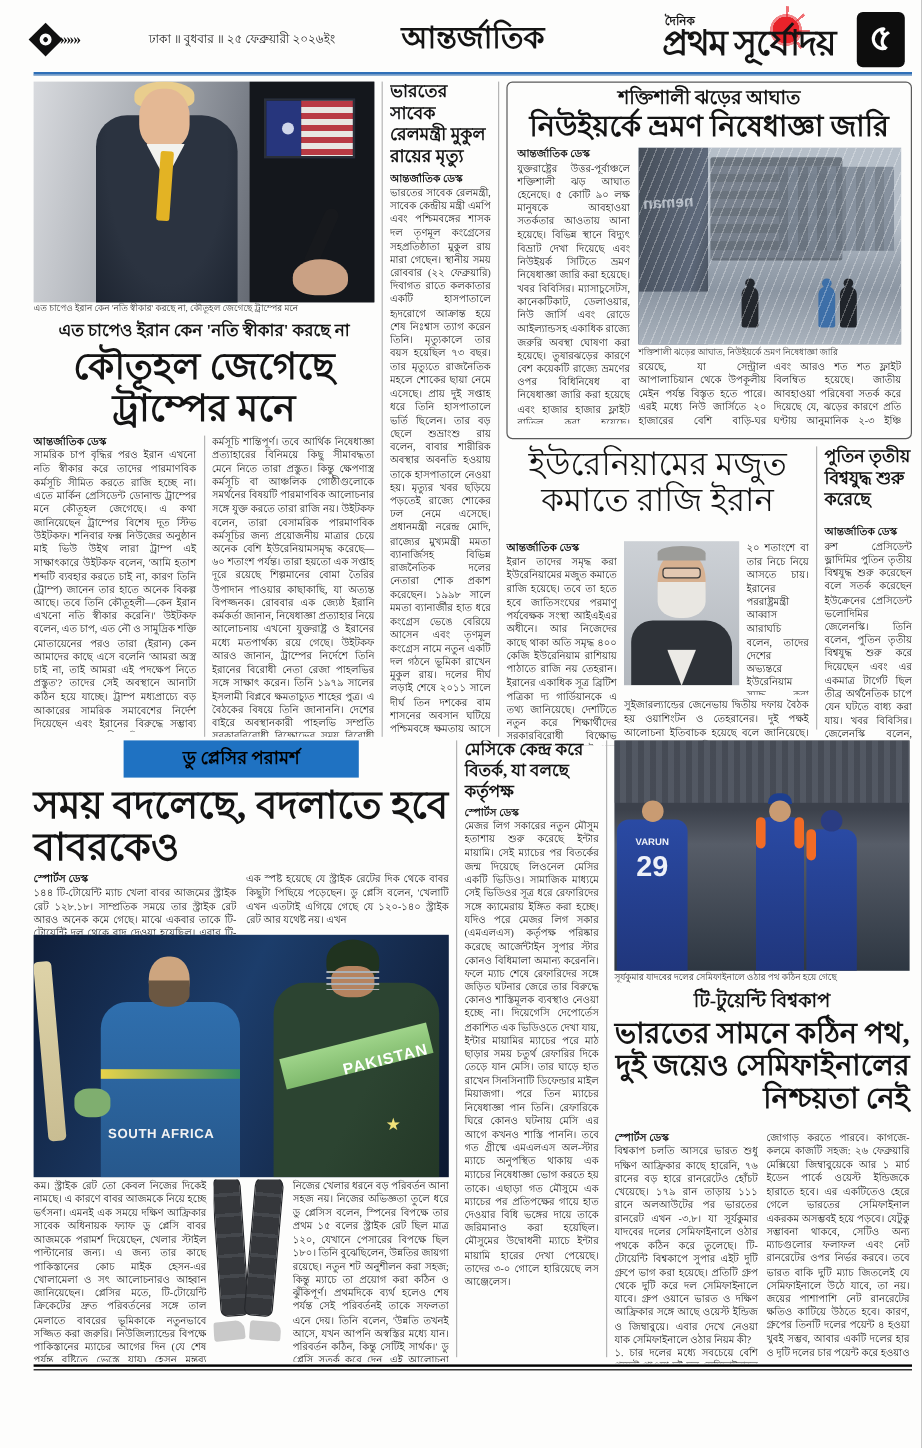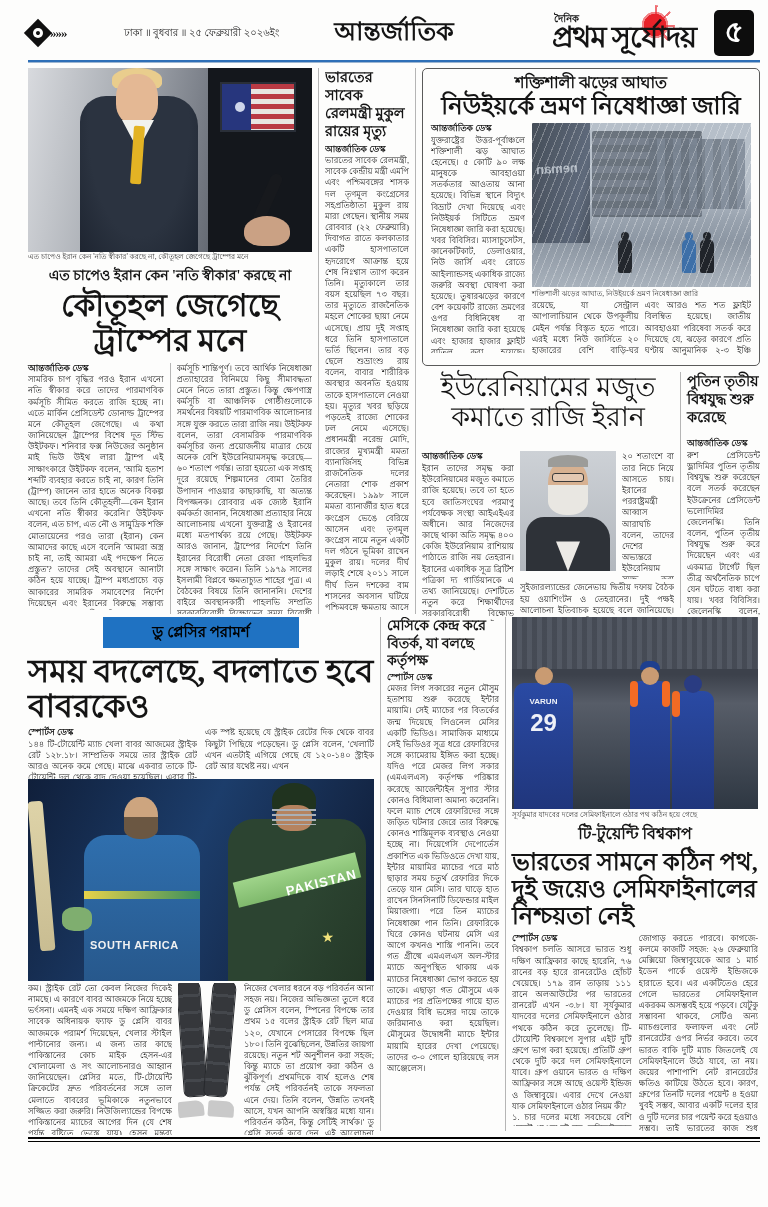--- a/index.html
+++ b/index.html
@@ -72,21 +72,21 @@
 .spgrid{display:flex;gap:6px;height:514px;margin-top:3px}
 .spA{width:346px;flex:0 0 auto;display:flex;flex-direction:column}
 .spB{width:112px;flex:0 0 auto;overflow:hidden}
 .spC{width:246px;flex:0 0 auto;display:flex;flex-direction:column}
 .bab-hl{font-size:32px;font-weight:bold;text-align:left;line-height:1.1;margin:2px 0 3px}
 .bab-intro{display:flex;gap:8px;height:52px}
 .bab-intro .c{flex:1;min-width:0}
 .bab-bot{display:grid;grid-template-columns:144px 60px 1fr;column-gap:6px;height:152px;margin-top:2px}
 .msi-hl{font-size:14px;font-weight:bold;line-height:1.25;margin-bottom:2px}
 .ind-kick{font-size:16px;font-weight:bold;text-align:center;margin-top:2px}
-.ind-hl{font-size:24px;font-weight:bold;text-align:left;line-height:1.12;margin:1px 0 3px}
+.ind-hl{font-size:24px;font-weight:bold;text-align:right;line-height:1.12;margin:1px 0 13px}
 .ind-cols{display:flex;gap:7px;flex:1;min-height:0}
 .ind-cols .c{flex:1;min-width:0}
 .botrule{height:5px;border-top:2px solid #000;border-bottom:1px solid #000;margin-top:6px}
 
 .ph{position:relative;overflow:hidden;flex:0 0 auto}
 
 .ph-trump{height:184px;background:linear-gradient(100deg,#d8dade 0%,#aeb2b8 28%,#7e838c 55%,#474c55 82%,#23262c 100%)}
 .t-fig{position:absolute;left:52px;top:28px;width:118px;height:160px;background:radial-gradient(ellipse at 50% 20%,#2b3340 0 60%,#1d2430 100%);border-radius:26px 30px 0 0}
 .t-head{position:absolute;left:88px;top:6px;width:42px;height:50px;background:#e4b894;border-radius:45% 45% 40% 40%}
 .t-hair{position:absolute;left:84px;top:0;width:50px;height:22px;background:#e9cd8d;border-radius:50% 50% 30% 30%}

